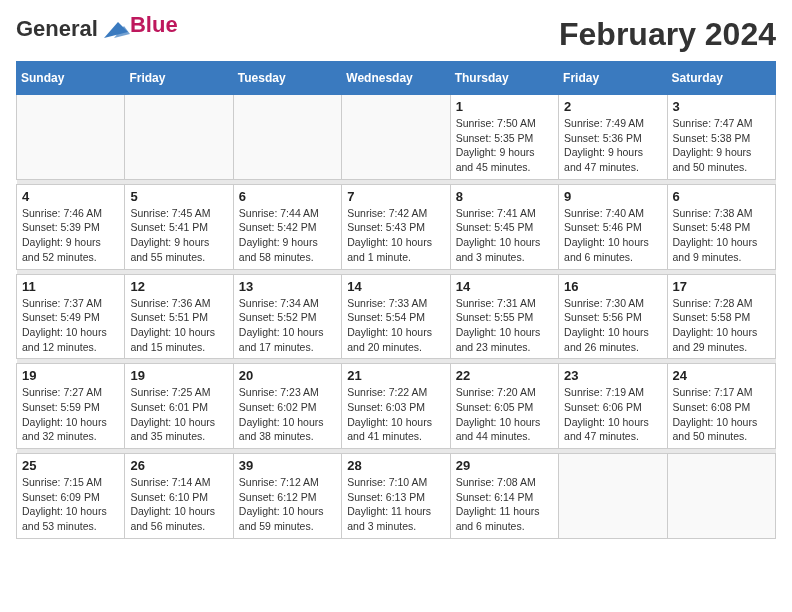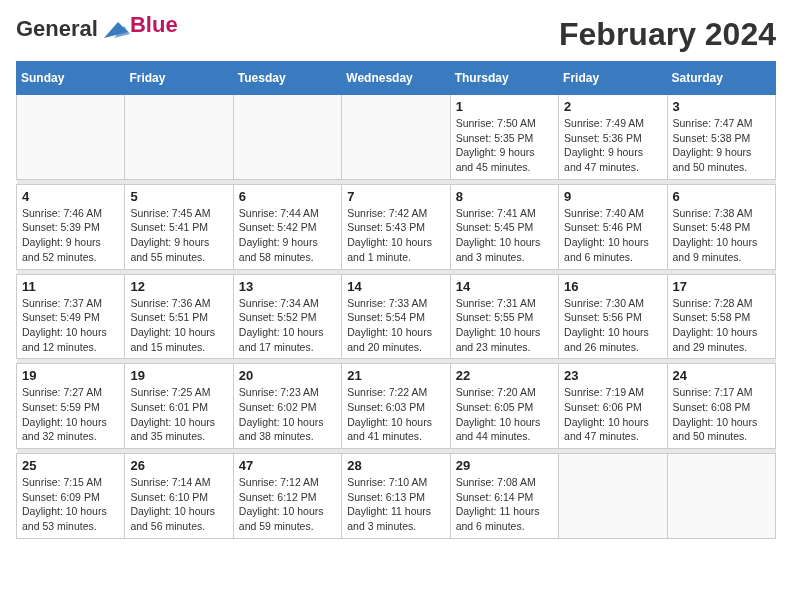--- a/index.html
+++ b/index.html
@@ -227,21 +227,21 @@
       <tr class="week-row">
         <td>
           <div class="day-num">25</div>
           <div class="day-info">Sunrise: 7:15 AM<br>Sunset: 6:09 PM<br>Daylight: 10 hours and 53 minutes.</div>
         </td>
         <td>
           <div class="day-num">26</div>
           <div class="day-info">Sunrise: 7:14 AM<br>Sunset: 6:10 PM<br>Daylight: 10 hours and 56 minutes.</div>
         </td>
         <td>
-          <div class="day-num">47</div>
+          <div class="day-num">39</div>
           <div class="day-info">Sunrise: 7:12 AM<br>Sunset: 6:12 PM<br>Daylight: 10 hours and 59 minutes.</div>
         </td>
         <td>
           <div class="day-num">28</div>
           <div class="day-info">Sunrise: 7:10 AM<br>Sunset: 6:13 PM<br>Daylight: 11 hours and 3 minutes.</div>
         </td>
         <td>
           <div class="day-num">29</div>
           <div class="day-info">Sunrise: 7:08 AM<br>Sunset: 6:14 PM<br>Daylight: 11 hours and 6 minutes.</div>
         </td>

